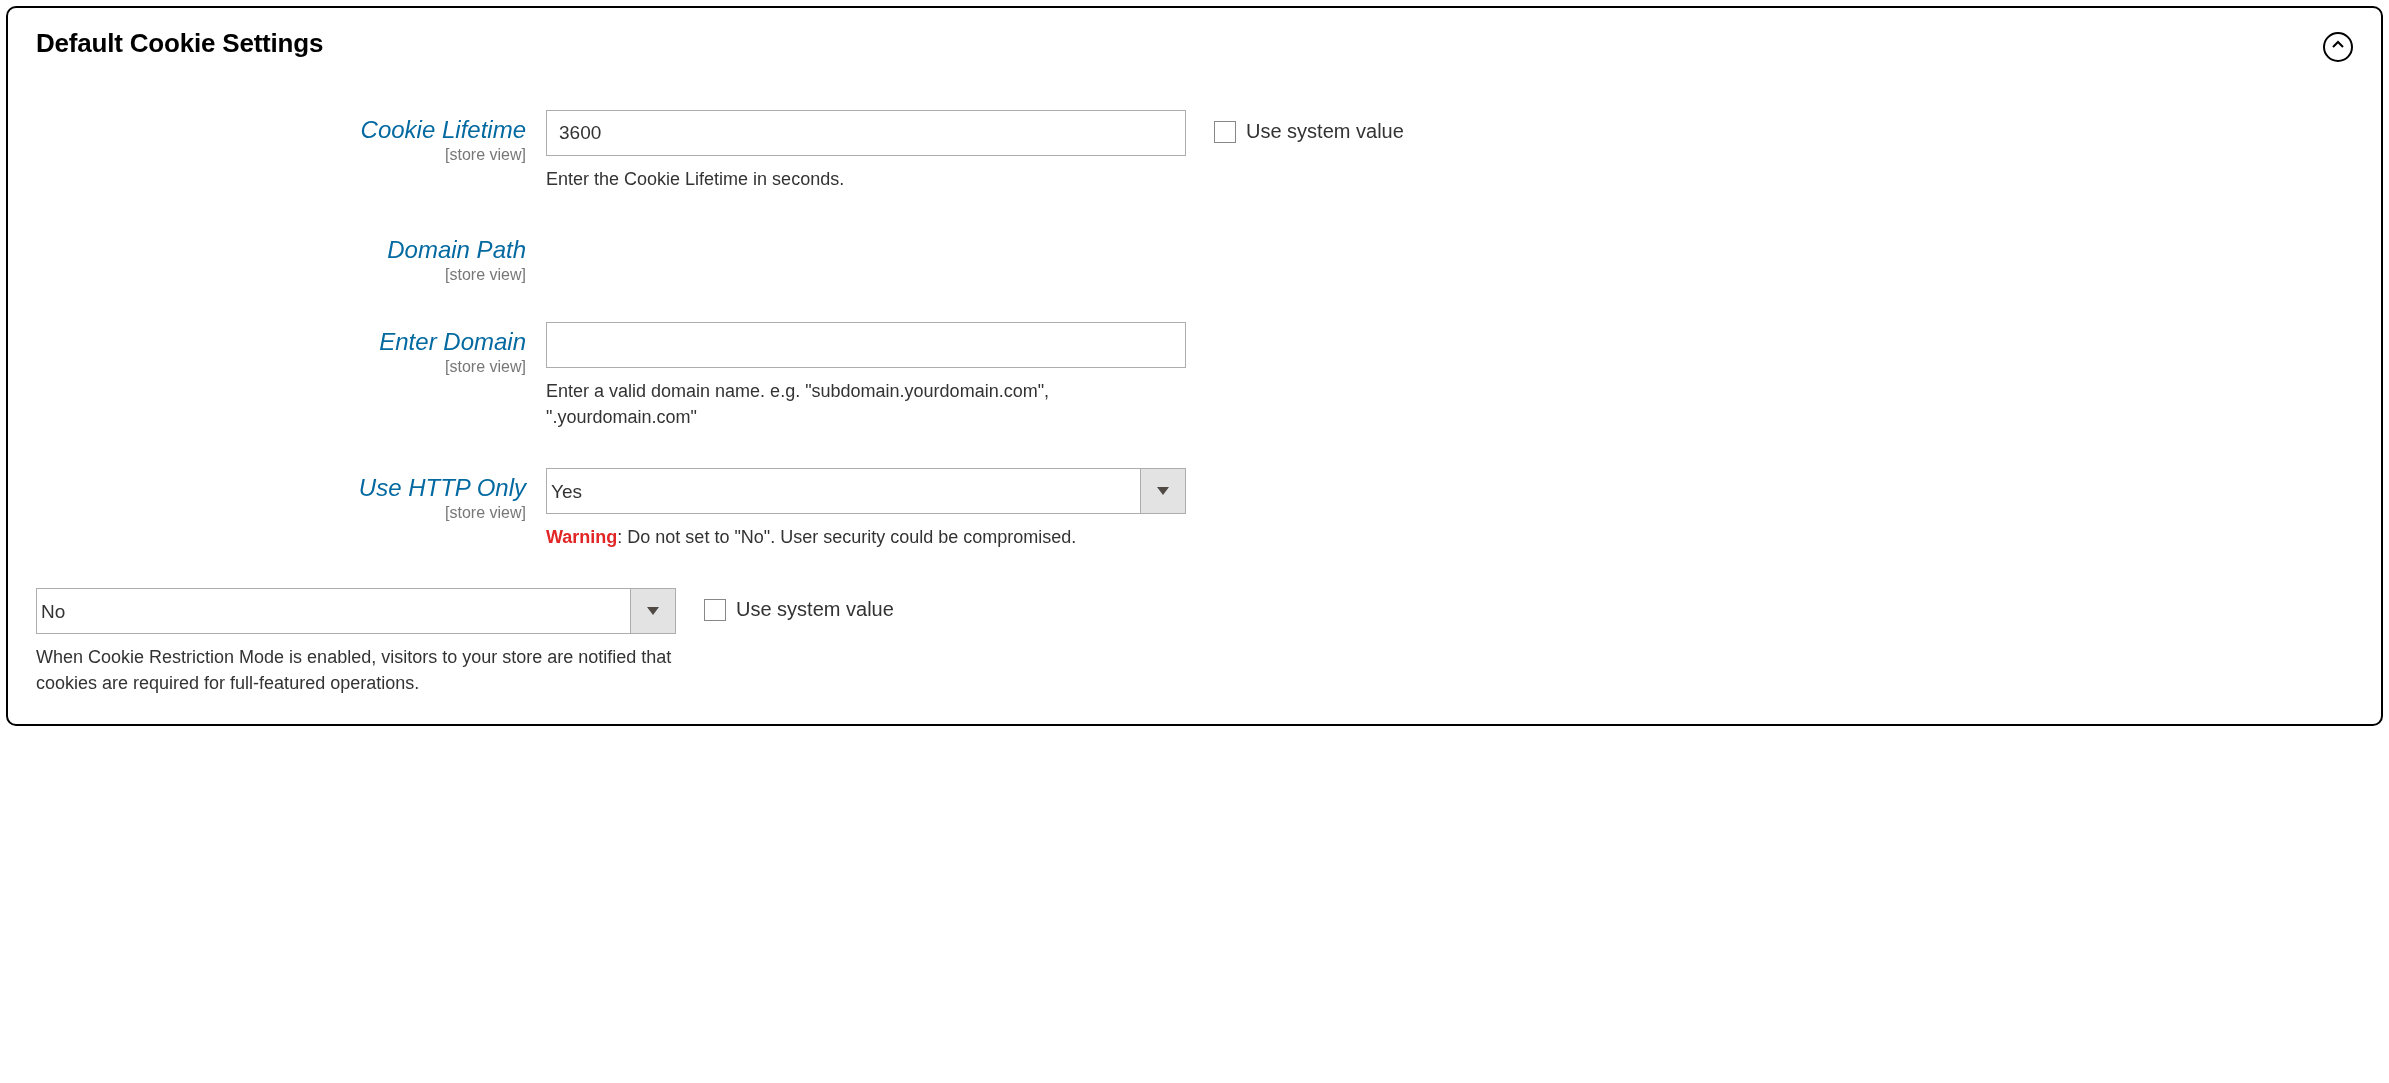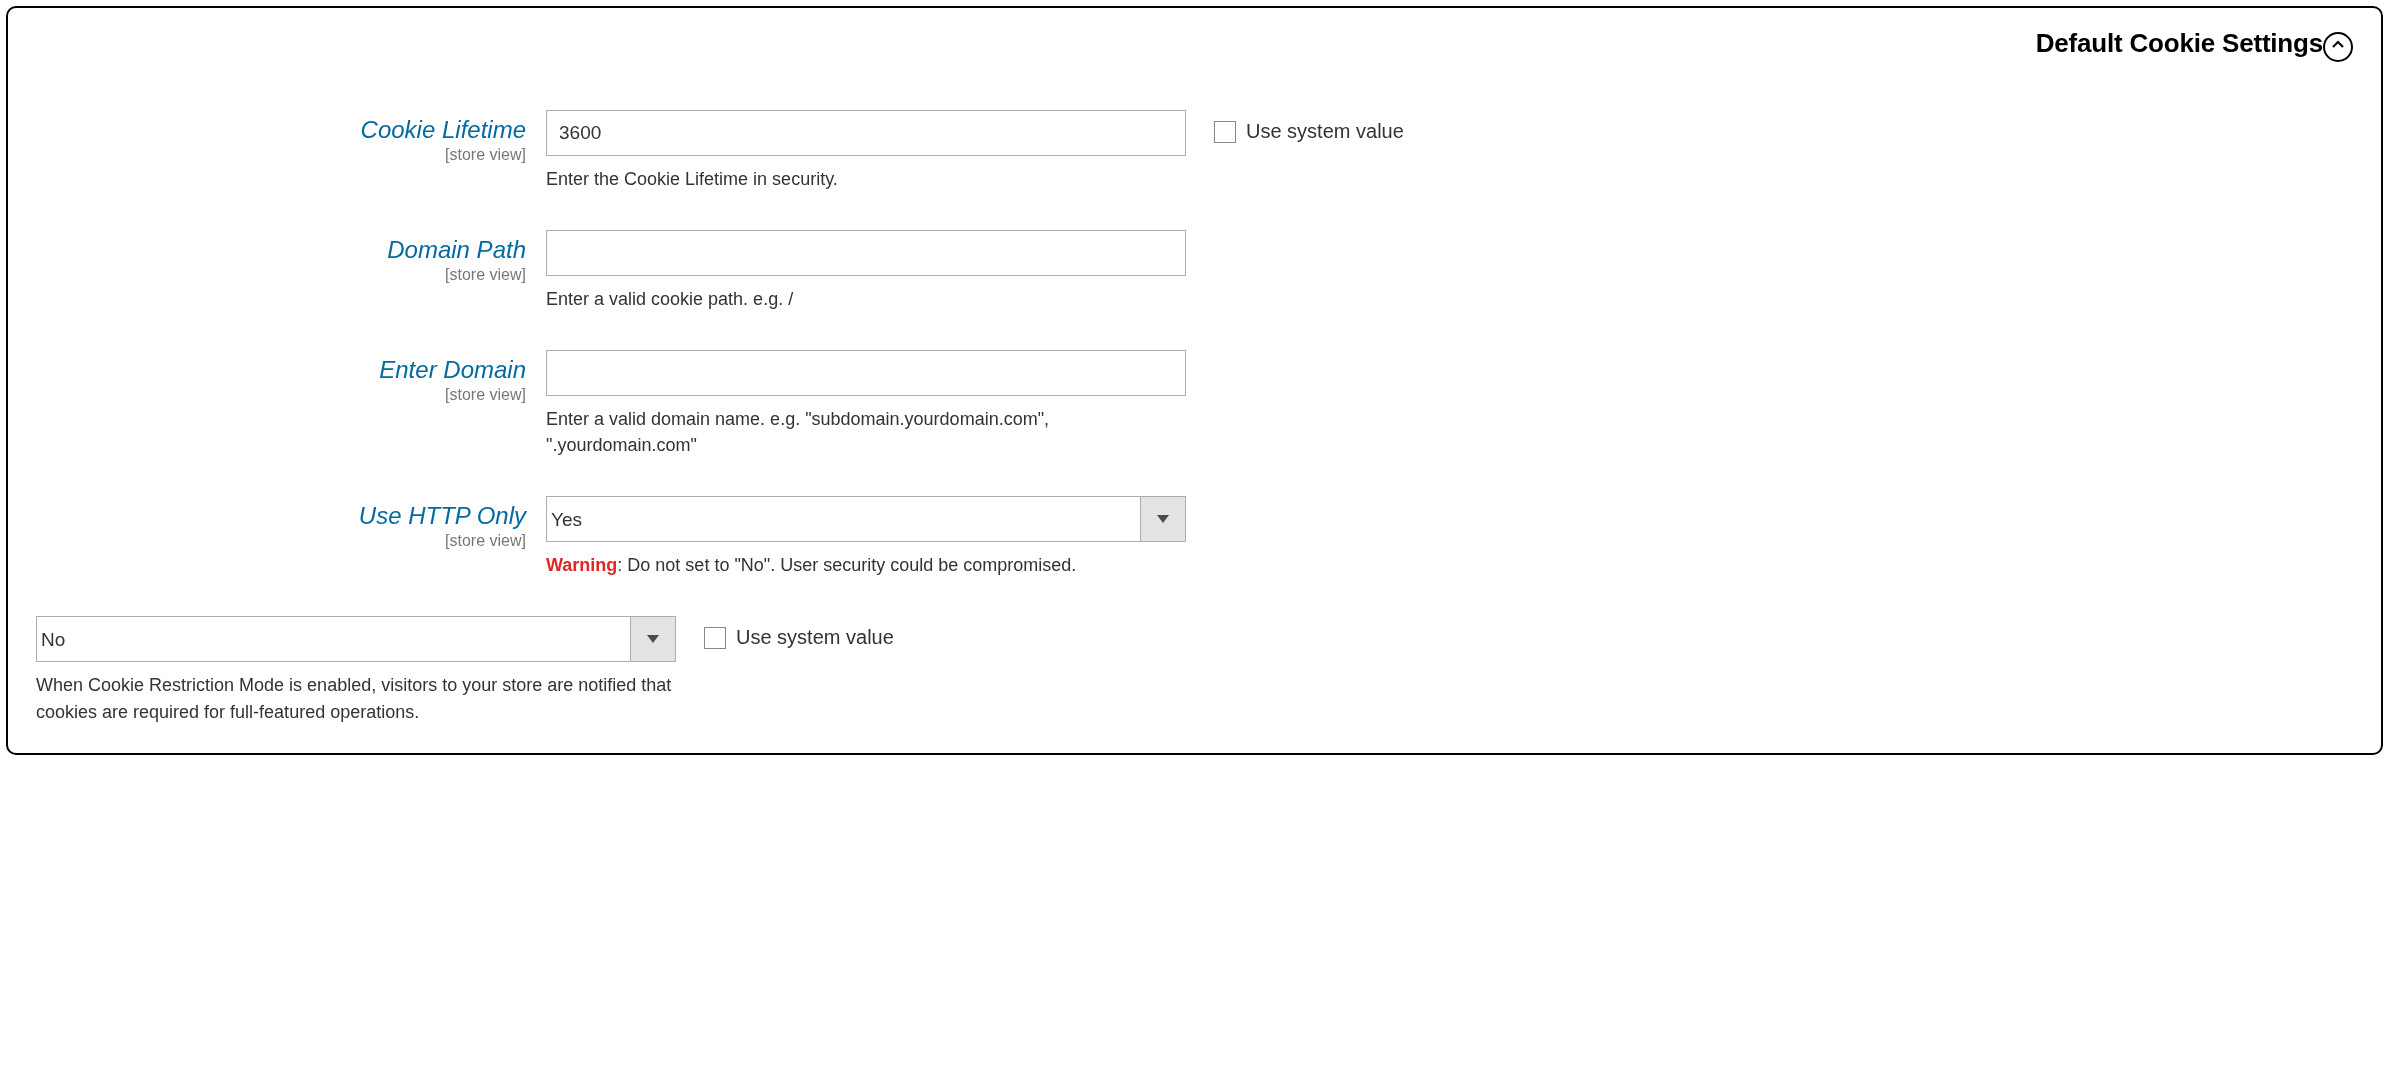--- a/index.html
+++ b/index.html
@@ -14,21 +14,21 @@
     }
     .panel {
       border: 2px solid #000;
       border-radius: 10px;
       padding: 20px 28px 28px 28px;
       position: relative;
     }
     .panel-header {
       display: flex;
       align-items: flex-start;
-      justify-content: flex-end;
+      justify-content: space-between;
       margin-bottom: 48px;
     }
     .panel-title {
       font-size: 26px;
       font-weight: 600;
       color: #000;
       letter-spacing: -0.2px;
     }
     .collapse-btn {
       width: 30px;
@@ -172,36 +172,32 @@
 
   <div class="form-rows">
 
     <div class="form-row">
       <div class="label-col">
         <span class="field-label">Cookie Lifetime</span>
         <span class="field-scope">[store view]</span>
       </div>
       <div class="input-col">
         <input type="text" class="text-input" value="3600" style="">
-        <div class="help-text">Enter the Cookie Lifetime in security.</div>
+        <div class="help-text">Enter the Cookie Lifetime in seconds.</div>
       </div>
       <div class="checkbox-col">
         <div class="checkbox-box"></div>
         <span class="checkbox-label">Use system value</span>
       </div>
     </div>
 
     <div class="form-row">
       <div class="label-col">
         <span class="field-label">Domain Path</span>
         <span class="field-scope">[store view]</span>
-      </div>
-      <div class="input-col">
-        <input type="text" class="text-input" value="" style="">
-        <div class="help-text">Enter a valid cookie path. e.g. /</div>
       </div>
     </div>
 
     <div class="form-row">
       <div class="label-col">
         <span class="field-label">Enter Domain</span>
         <span class="field-scope">[store view]</span>
       </div>
       <div class="input-col">
         <input type="text" class="text-input" value="" style="">

